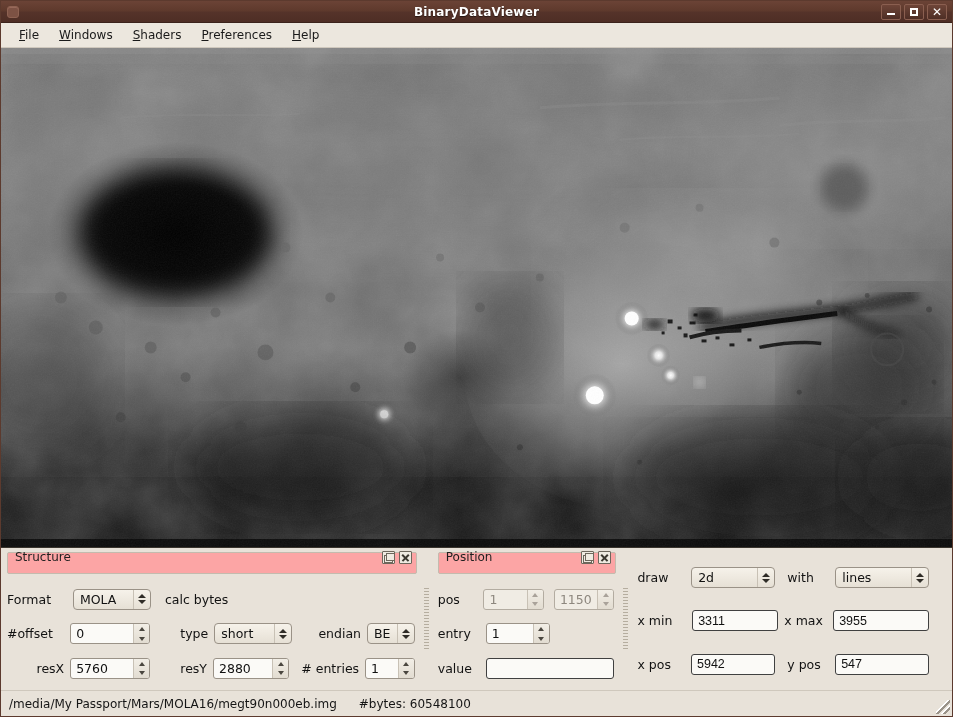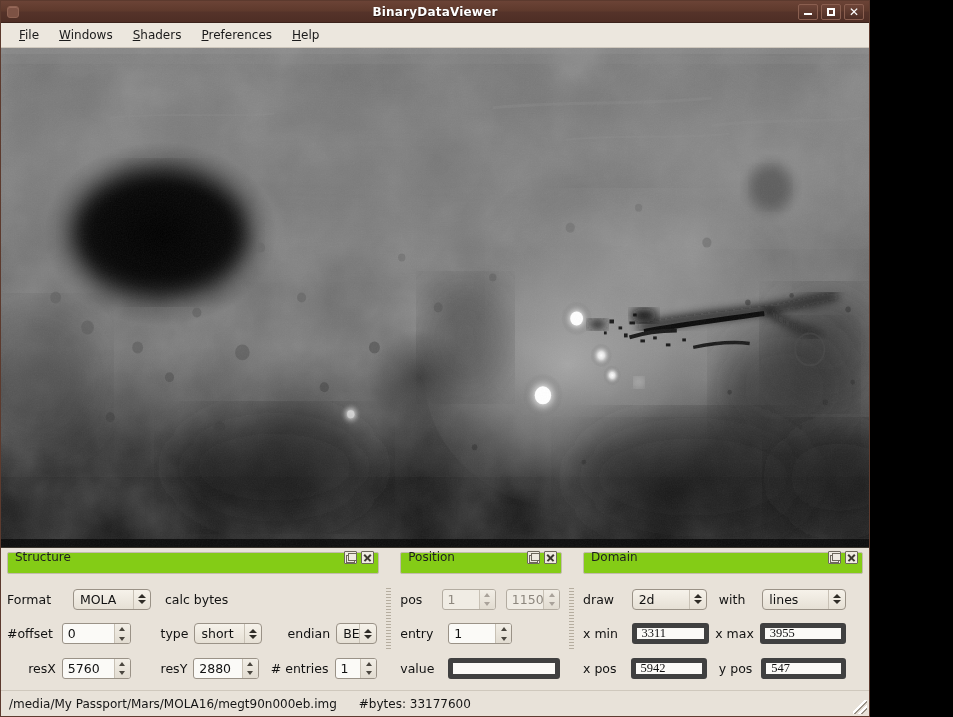--- a/index.html
+++ b/index.html
@@ -3,21 +3,21 @@
 <meta charset="utf-8">
 <style>
   * { box-sizing: border-box; margin: 0; padding: 0; }
   html, body {
     width: 953px; height: 717px;
     font-family: "DejaVu Sans", "Liberation Sans", sans-serif;
     background: #000;
     overflow: hidden;
   }
   #app {
-    width: 870px; height: 717px;
+    width: 953px; height: 717px;
     position: relative;
     background: #e8e2d9;
     border: 1px solid #5c3a2e;
     display: flex; flex-direction: column;
   }
 
   
   .titlebar {
     height: 22px; flex: 0 0 22px;
     background: linear-gradient(to bottom, #6b4336 0%, #5e392c 48%, #55332a 52%, #4e2e25 100%);
@@ -102,21 +102,21 @@
     cursor: col-resize;
   }
   .splitter .grip {
     width: 5px; height: 62px;
     background-image: repeating-linear-gradient(to bottom,#b5ad9f 0 1px, transparent 1px 3px);
   }
 
   .dock-title {
     height: 22px; flex: 0 0 22px;
     margin: 4px 4px 0 6px;
-    background: #84cc16;
+    background: #fca5a5;
     border: 1px solid #c3bbae;
     border-radius: 2px;
     display: flex; align-items: center;
     padding: 0 4px 12px 7px;
     font-size: 12px; color: #1f1f1f;
   }
   .dock-title .tt { flex: 1 1 auto; }
   .dock-title .btns { display: flex; gap: 4px; }
   .dk-btn {
     width: 13px; height: 13px;
@@ -144,27 +144,27 @@
     flex: 1 1 auto; padding: 8px 6px 4px 6px;
     display: flex; flex-direction: column; justify-content: space-around;
   }
   .row { display: flex; align-items: center; gap: 6px; padding: 2px 0; }
   .lbl { font-size: 12.5px; color: #121212; white-space: nowrap; }
   .lbl.r { text-align: right; }
 
   
   .field {
     background: #fbfaf7;
-    border: 5px solid #404040;
+    border: 1px solid #404040;
     border-radius: 3px;
     height: 21px;
     font-size: 12.5px; color: #111;
     display: flex; align-items: center;
     padding: 0 5px;
-    font-family: Liberation Serif, serif;
+    font-family: Liberation Sans, sans-serif;
   }
   .field.ro { cursor: text; }
   .spin {
     display: flex; align-items: stretch;
     border: 1px solid #9a9287; border-radius: 3px;
     height: 21px; background: #fbfaf7; overflow: hidden;
   }
   .spin .val {
     flex: 1 1 auto; display: flex; align-items: center;
     padding: 0 5px; font-size: 12.5px; color: #111; min-width: 0;
@@ -574,27 +574,20 @@
         </div>
 
       </div>
     </div>
 
     <div class="splitter">
         <span class="grip"></span>
       </div>
 
     <div class="dock dock-domain">
-      <div class="dock-title" style="margin-right:6px">
-        <span class="tt">Domain</span>
-        <span class="btns">
-          <span class="dk-btn float"></span>
-          <span class="dk-btn close"></span>
-        </span>
-      </div>
       <div class="dock-body" style="padding-right:23px">
 
         <div class="row">
           <span class="lbl" style="width:50px">draw</span>
           <div class="combo" style="width:88px">
             <span class="val">2d</span>
             <span class="ud">
                 <b class="u"></b>
                 <b class="d"></b>
               </span>
@@ -624,17 +617,17 @@
           <div class="field" style="width:98px">547</div>
         </div>
 
       </div>
     </div>
 
   </div>
 
   <div class="statusbar">
     <span>/media/My Passport/Mars/MOLA16/megt90n000eb.img</span>
-    <span>#bytes: 33177600</span>
+    <span>#bytes: 60548100</span>
     <span class="grip-corner"></span>
   </div>
 
 </div>
 
 </body></html>

